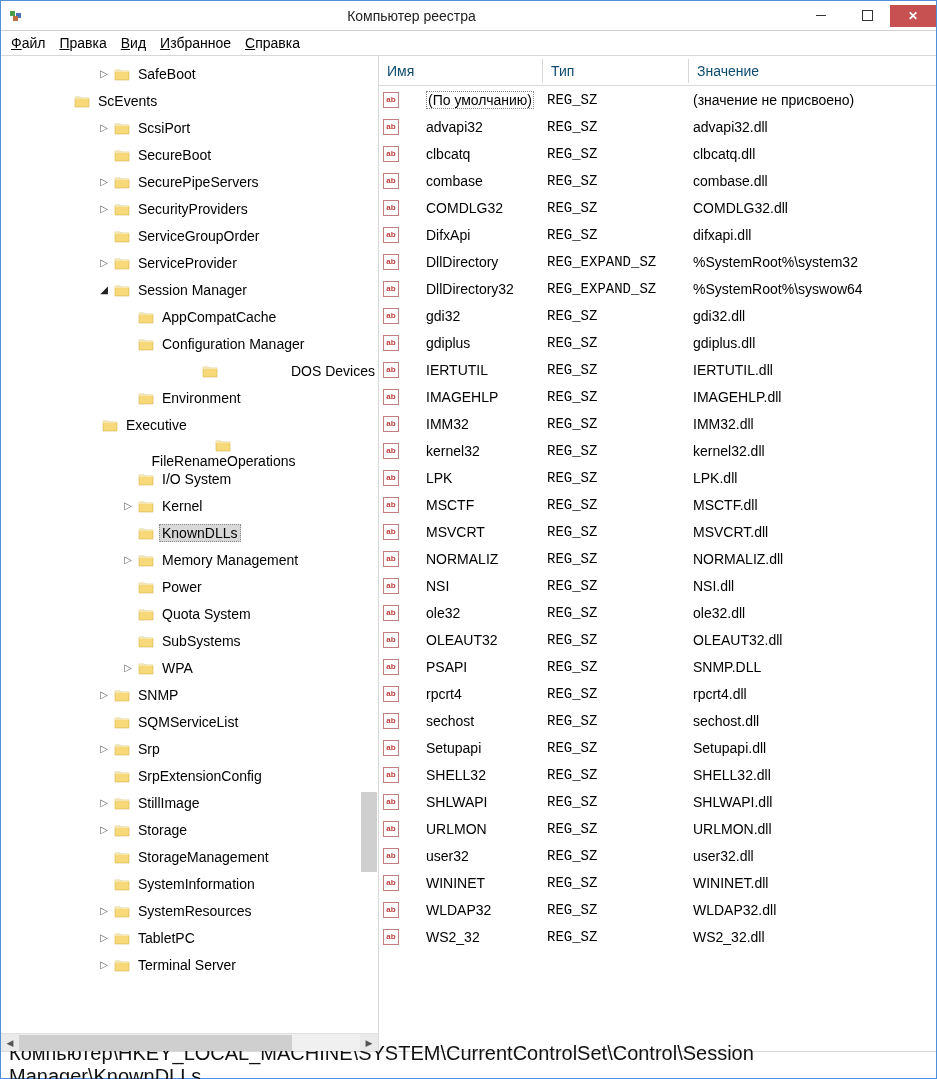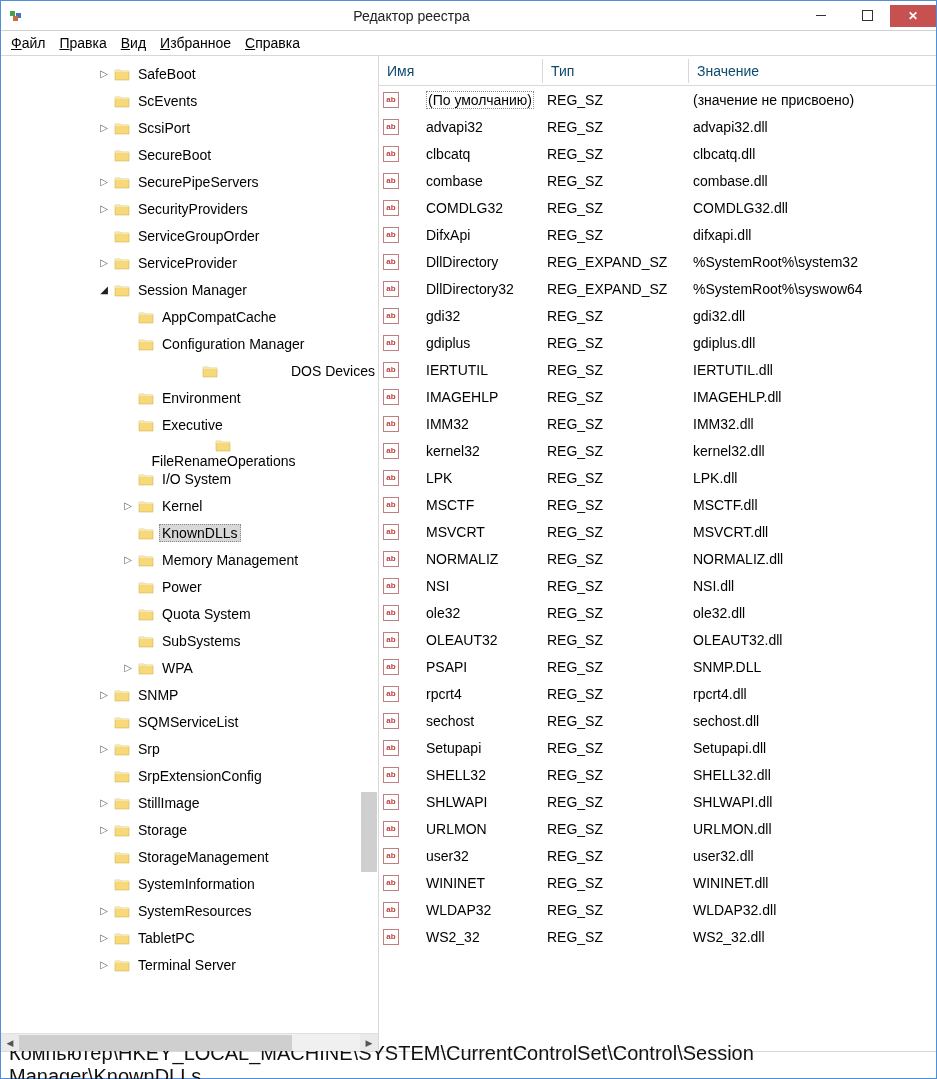--- a/index.html
+++ b/index.html
@@ -34,21 +34,21 @@
   .list-panel { flex: 1; overflow: hidden; display: flex; flex-direction: column; }
   .list-header { display: flex; border-bottom: 1px solid #d8d8d8; height: 30px; align-items: center; background: #fff; }
   .list-header .col { padding: 4px 8px; border-right: 1px solid #d8d8d8; font-size: 14px; color: #0c4a6e; }
   .col-name { width: 164px; }
   .col-type { width: 146px; }
   .col-value { flex: 1; border-right: none !important; }
   .list-body { flex: 1; overflow: hidden; }
   .list-row { display: flex; height: 27px; align-items: center; white-space: nowrap; cursor: default; }
   .list-row .cell { padding: 0 4px; overflow: hidden; text-overflow: clip; }
   .cell-name { width: 164px; display: flex; align-items: center; gap: 23px; }
-  .cell-type { width: 146px; }
+  .cell-type { width: 146px; font-family: Liberation Mono, monospace; }
   .cell-value { flex: 1; }
   .val-icon { width: 16px; height: 16px; margin-right: 4px; flex-shrink: 0; border: 1px solid #c08080; background: #fff; display: flex; align-items: center; justify-content: center; font-size: 8px; font-weight: bold; color: #c04040; }
   .val-icon::before { content: "ab"; }
   .list-row:first-child .cell-name .nm { border: 1px dotted #888; padding: 0 1px; }
   .statusbar { padding: 4px 8px; font-size: 20px; color: #111; background: #fff; height: 26px; display: flex; align-items: center; }
   ::-webkit-scrollbar { width: 17px; height: 17px; }
   ::-webkit-scrollbar-thumb { background: #cfcfcf; }
   ::-webkit-scrollbar-track { background: #f0f0f0; }
 </style>
 </head>
@@ -57,21 +57,21 @@
 <div class="window">
 
   <div class="titlebar">
     <span class="titlebar-icon">
       <svg viewBox="0 0 16 16">
           <rect x="1" y="3" width="5" height="5" fill="#4aa04a"></rect>
           <rect x="7" y="5" width="5" height="5" fill="#4a70c0"></rect>
           <rect x="4" y="8" width="5" height="5" fill="#c07040"></rect>
         </svg>
     </span>
-    <div class="titlebar-title">Редактор реестра</div>
+    <div class="titlebar-title">Компьютер реестра</div>
     <div class="titlebar-buttons">
       <div class="tb-btn tb-min"></div>
       <div class="tb-btn tb-max"></div>
       <div class="tb-btn tb-close"></div>
     </div>
   </div>
 
   <div class="menubar">
     <span><u>Ф</u>айл</span>
     <span><u>П</u>равка</span>
@@ -87,21 +87,21 @@
           <div class="tree-row" style="padding-left: 96px;">
             <span class="expander">▷</span>
             <span class="folder-icon">
               <svg viewBox="0 0 16 14">
                 <path d="M1 3 h5 l1 1 h8 v9 h-14 z" fill="#f7d97a" stroke="#c9a93e" stroke-width="0.5"></path>
                 <path d="M1 3 h5 l1 1 h8 v1 h-14 z" fill="#f3e6b0"></path>
               </svg>
             </span>
             <span class="label">SafeBoot</span>
           </div>
-          <div class="tree-row" style="padding-left: 96px;">
+          <div class="tree-row" style="padding-left: 56px;">
             <span class="expander"></span>
             <span class="folder-icon">
               <svg viewBox="0 0 16 14">
                 <path d="M1 3 h5 l1 1 h8 v9 h-14 z" fill="#f7d97a" stroke="#c9a93e" stroke-width="0.5"></path>
                 <path d="M1 3 h5 l1 1 h8 v1 h-14 z" fill="#f3e6b0"></path>
               </svg>
             </span>
             <span class="label">ScEvents</span>
           </div>
           <div class="tree-row" style="padding-left: 96px;">
@@ -207,21 +207,21 @@
           <div class="tree-row" style="padding-left: 120px;">
             <span class="expander"></span>
             <span class="folder-icon">
               <svg viewBox="0 0 16 14">
                 <path d="M1 3 h5 l1 1 h8 v9 h-14 z" fill="#f7d97a" stroke="#c9a93e" stroke-width="0.5"></path>
                 <path d="M1 3 h5 l1 1 h8 v1 h-14 z" fill="#f3e6b0"></path>
               </svg>
             </span>
             <span class="label">Environment</span>
           </div>
-          <div class="tree-row" style="padding-left: 120px;">
+          <div class="tree-row" style="padding-left: 84px;">
             <span class="expander"></span>
             <span class="folder-icon">
               <svg viewBox="0 0 16 14">
                 <path d="M1 3 h5 l1 1 h8 v9 h-14 z" fill="#f7d97a" stroke="#c9a93e" stroke-width="0.5"></path>
                 <path d="M1 3 h5 l1 1 h8 v1 h-14 z" fill="#f3e6b0"></path>
               </svg>
             </span>
             <span class="label">Executive</span>
           </div>
           <div class="tree-row" style="padding-left: 68px; flex-direction: column;">

